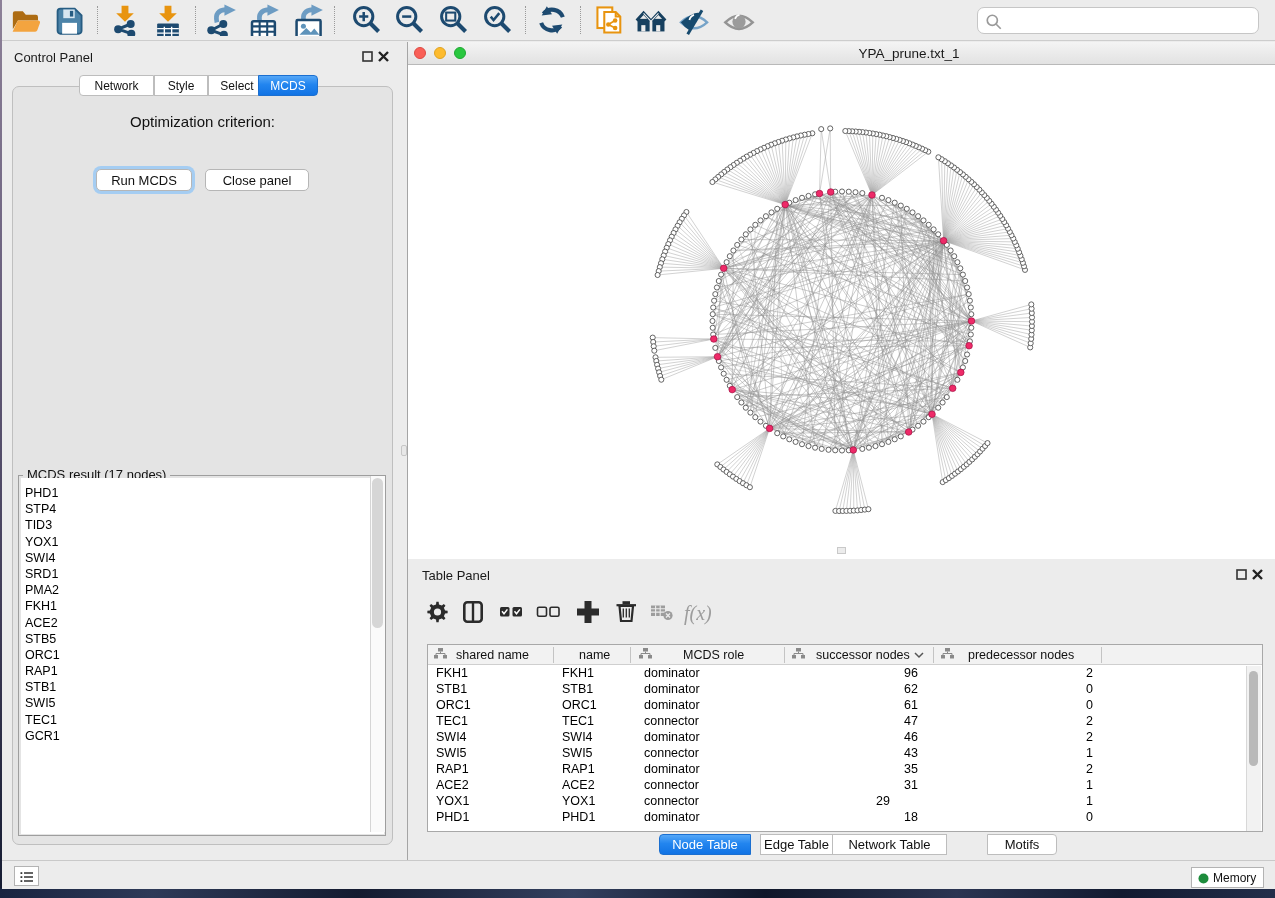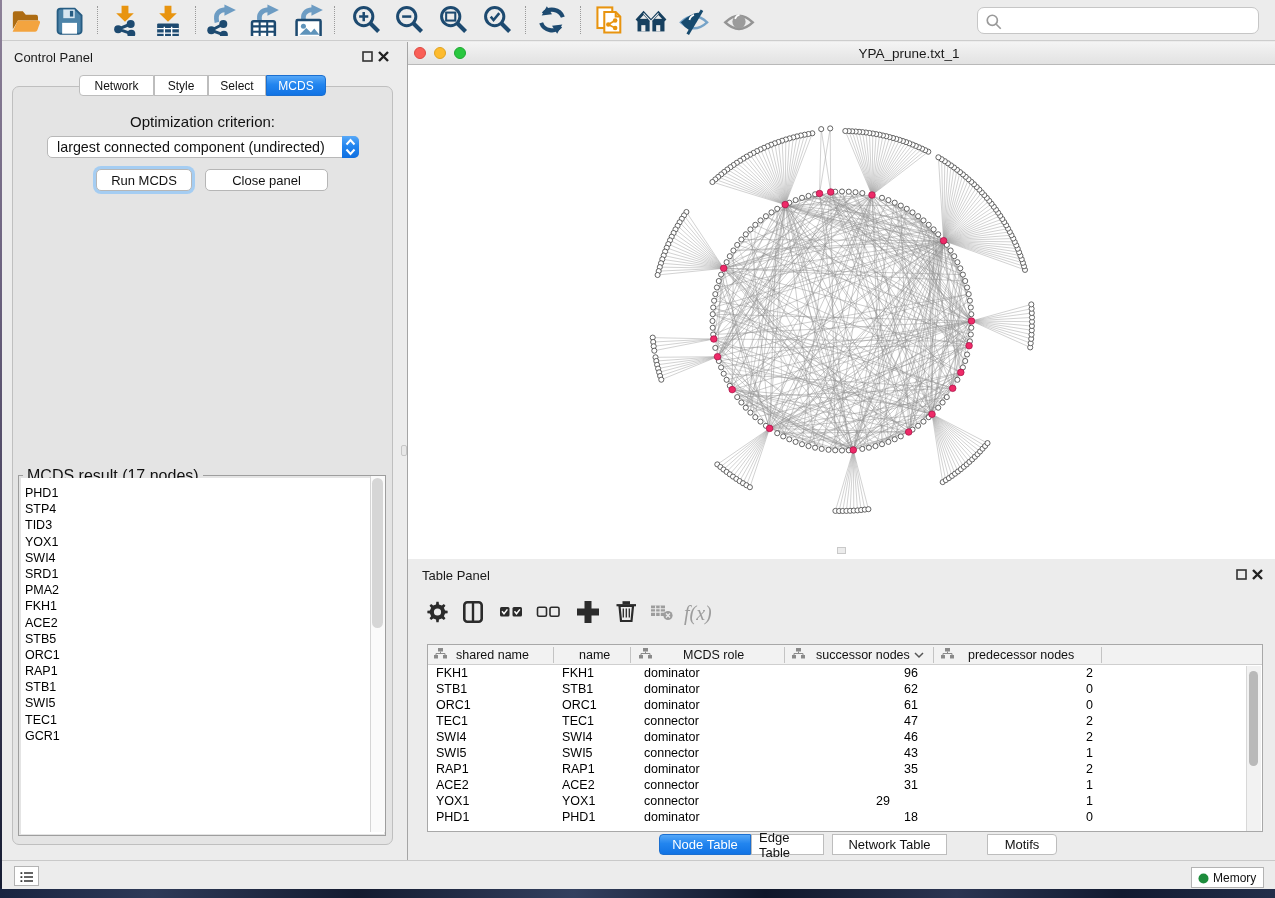--- a/index.html
+++ b/index.html
@@ -22,21 +22,21 @@
  display:flex;align-items:center;justify-content:center}
 .optlab{position:absolute;left:0;top:71px;width:401px;text-align:center;font-size:15px;color:#111}
 .combo{position:absolute;left:45px;top:94px;width:312px;height:22px;background:#fff;border:1px solid #b8b8b8;border-radius:5px;
  font-size:14.3px;color:#111;line-height:20px;padding-left:9px}
 .stepper{position:absolute;right:-1px;top:-1px;width:17px;height:22px;border-radius:0 5px 5px 0;
  background:linear-gradient(180deg,#58a9f8,#2285ef 45%,#0f6fe0)}
 .btn{position:absolute;top:127px;height:22px;background:#fff;border:1px solid #b6b6b6;border-radius:5px;
  font-size:13px;color:#111;display:flex;align-items:center;justify-content:center}
 .focusring{box-shadow:0 0 0 3px #a5cdf2}
 .group{position:absolute;left:16px;top:433px;width:368px;height:361px;border:1px solid #9e9e9e}
-.grouplab{position:absolute;left:4px;top:-9px;background:#e4e4e4;padding:0 4px;font-size:16px;color:#111}
+.grouplab{position:absolute;left:4px;top:-9px;background:#e4e4e4;padding:0 4px;font-size:13px;color:#111}
 .mlist{position:absolute;left:2px;top:2px;width:363px;height:356px;background:#fff;font-size:12.5px;color:#000;padding-top:7px}
 .mlist div{padding-left:4px;height:16.2px;line-height:16.2px}
 .msb{position:absolute;right:0;top:0;width:15px;height:356px;background:#fafafa;border-left:1px solid #d5d5d5}
 .msbt{position:absolute;right:2px;top:2px;width:11px;height:150px;background:#d6d6d6;border-radius:6px}
 
 .vsplit{position:absolute;left:401px;top:42px;width:5px;height:818px;background:#ececec;border-right:1px solid #a5a5a5}
 .vgrip{position:absolute;left:399px;top:445px;width:6px;height:11px;background:#e8e8e8;border:1px solid #c6c6c6;border-radius:2px}
 
 .netwin{position:absolute;left:406px;top:42px;width:869px;height:517px;background:#fff}
 .nettitle{position:absolute;left:0;top:0;width:869px;height:23px;
@@ -184,27 +184,24 @@
 <div class="lpanel">
 <div class="ptitle" style="left:12px;top:8px">Control Panel</div>
       <svg class="winbtns" style="left:360px;top:9px" width="32" height="12" viewBox="0 0 32 12">
         <rect x="1" y="1" width="9" height="9" fill="none" stroke="#333" stroke-width="1.6"></rect>
         <path d="M17 1l9 9M26 1l-9 9" stroke="#222" stroke-width="2.4"></path>
       </svg>
 <div class="inner"></div>
 <div class="tab" style="left:77px;width:75px;border-radius:4px 0 0 4px;">Network</div>
       <div class="tab" style="left:152px;width:54px;">Style</div>
       <div class="tab" style="left:206px;width:58px;">Select</div>
-      <div class="tab tabsel" style="left:264px;width:60px;border-radius:0 4px 4px 0;">MCDS</div>
+      <div class="tab tabsel" style="left:256px;width:60px;border-radius:0 4px 4px 0;">MCDS</div>
 <div class="optlab">Optimization criterion:</div>
-<div class="combo">largest connected component (undirected)<div class="stepper"><svg width="17" height="22" viewBox="0 0 17 22">
-            <path d="M4.5 8.5l4-4.5 4 4.5M4.5 13.5l4 4.5 4-4.5" stroke="#fff" stroke-width="2" fill="none"></path>
-          </svg></div></div>
 <div class="btn focusring" style="left:94px;width:96px">Run MCDS</div>
-<div class="btn" style="left:203px;width:123px">Close panel</div>
+<div class="btn" style="left:203px;width:104px">Close panel</div>
 <div class="group">
         <div class="grouplab">MCDS result (17 nodes)</div>
 <div class="mlist">
           <div>PHD1</div>
           <div>STP4</div>
           <div>TID3</div>
           <div>YOX1</div>
           <div>SWI4</div>
           <div>SRD1</div>
           <div>PMA2</div>
@@ -1180,21 +1177,21 @@
           <span style="position:absolute;left:134px">PHD1</span>
           <span style="position:absolute;left:216px">dominator</span>
           <span style="position:absolute;left:420px;width:70px;text-align:right">18</span>
           <span style="position:absolute;left:595px;width:70px;text-align:right">0</span>
         </div>
         <div class="tsb">
           <div class="tsbt"></div>
         </div>
       </div>
 <div class="btab tabsel" style="left:251px;width:92px;border-radius:4px 0 0 4px;">Node Table</div>
-      <div class="btab" style="left:343px;width:73px;padding-left:7px;">Edge Table</div>
+      <div class="btab" style="left:352px;width:73px;">Edge Table</div>
       <div class="btab" style="left:424px;width:115px;">Network Table</div>
       <div class="btab" style="left:539px;width:70px;border-radius:0 4px 4px 0;margin-left:40px;">Motifs</div>
 </div>
 <div class="status">
 <div class="sbtn" style="left:12px;top:5px;width:25px;height:20px">
 <svg width="25" height="20" viewBox="0 0 25 20">
           <g stroke="#333" stroke-width="1.6">
             <path d="M9 6h9M9 10h9M9 14h9"></path>
           </g>
           <g fill="#333">

